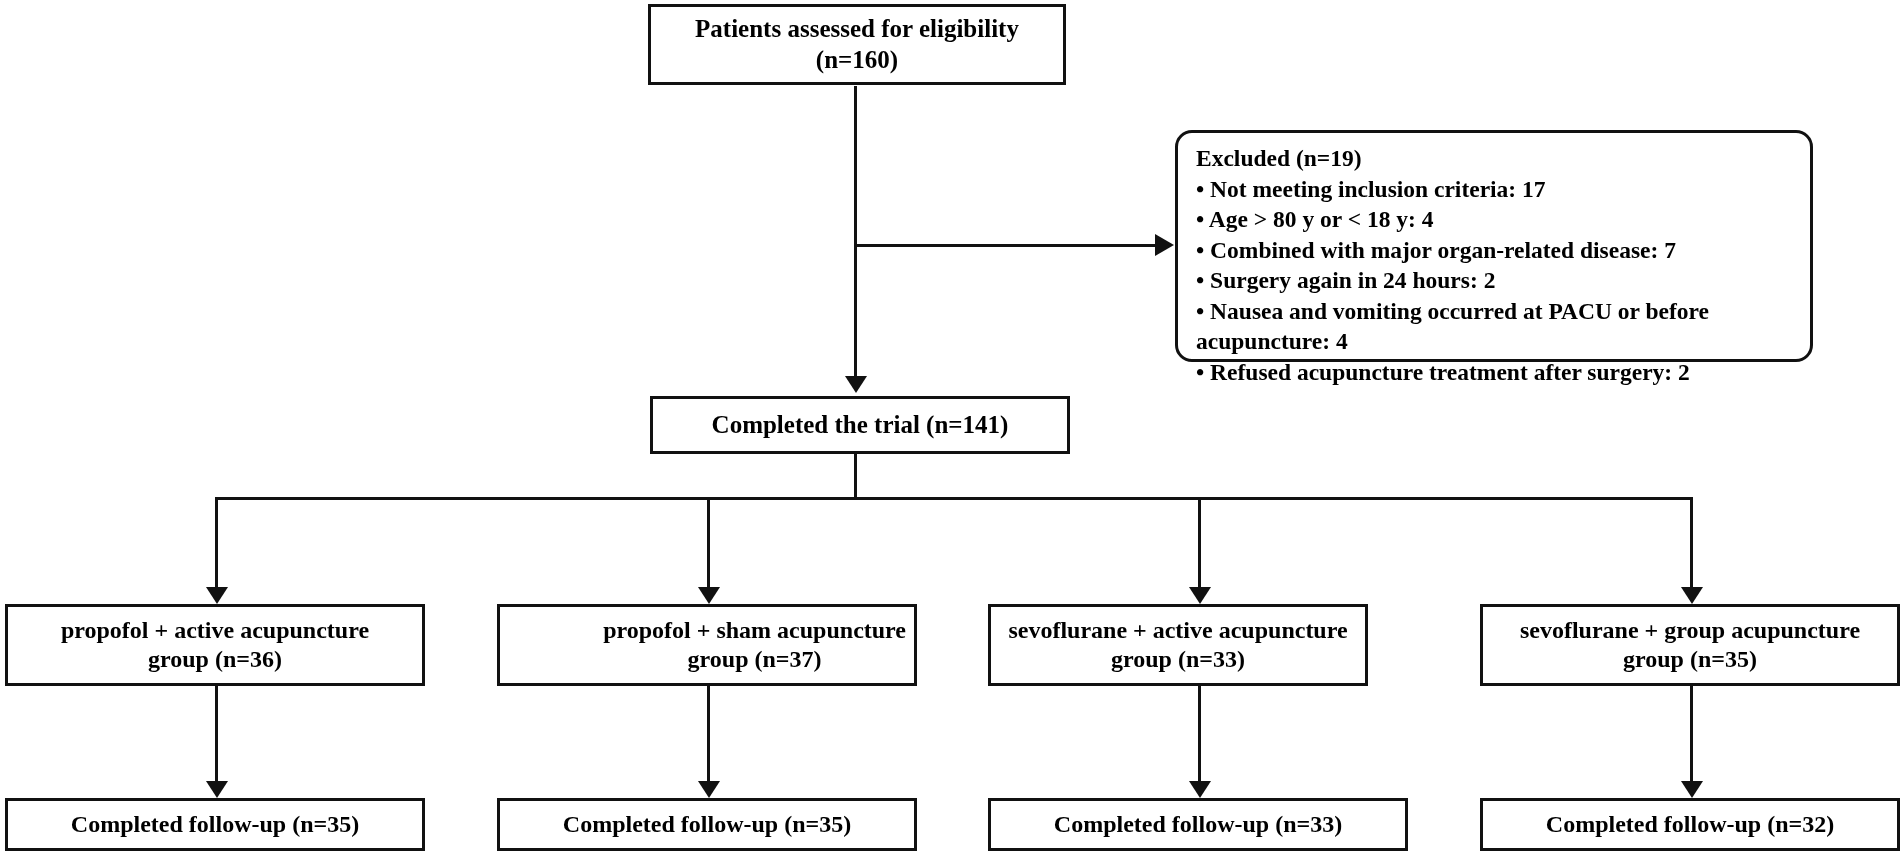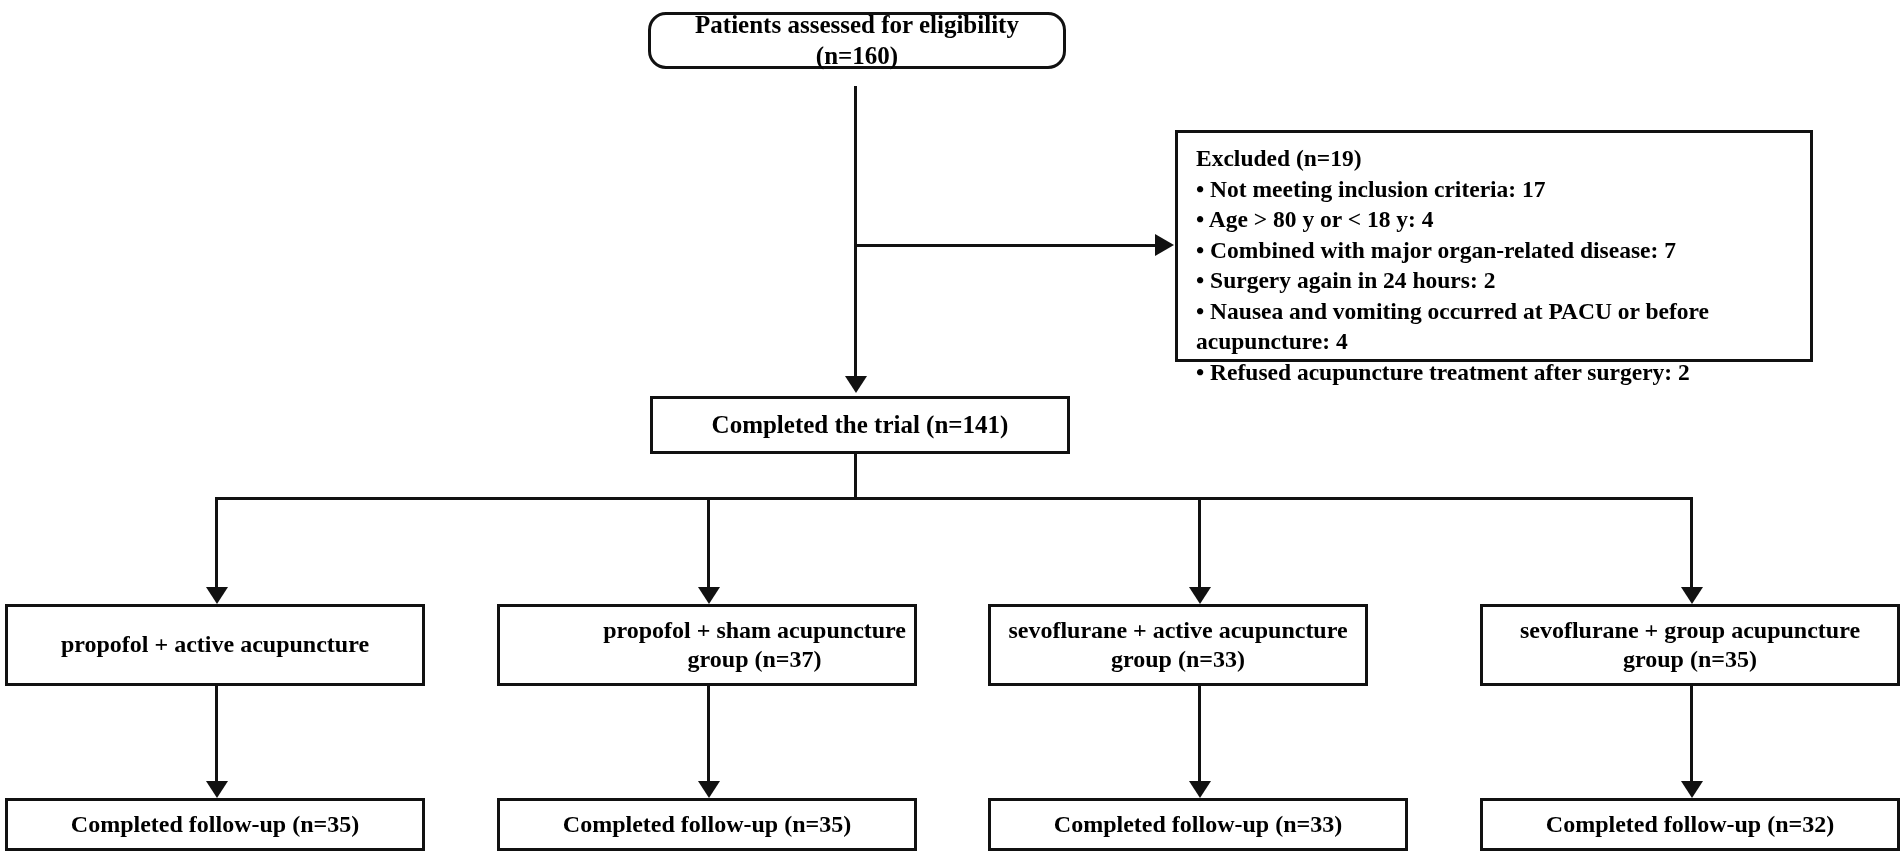--- a/index.html
+++ b/index.html
@@ -38,20 +38,21 @@
   .box-trial       { font-size: 25px; }
   .box-group       { font-size: 24px; }
   .box-followup    { font-size: 24px; }
 
   .box-excluded {
     display: block;
     text-align: left;
     font-size: 23.5px;
     padding: 10px 14px 10px 18px;
     line-height: 1.30;
+    border-radius: 17px;
   }
   .box-excluded .ex-head { display:block; font-weight: bold; }
   .box-excluded .ex-item { display:block; font-weight: bold; }
 
   
   .vline {
     position: absolute;
     width: 3px;
     background: #111111;
   }
@@ -73,21 +74,21 @@
     border-top: 11px solid transparent;
     border-bottom: 11px solid transparent;
     border-left: 19px solid #111111;
   }
 </style>
 </head>
 <body>
 
 <div id="canvas">
 
-  <div class="box box-eligibility" style="left:648px; top:12px; width:418px; height:57px;border-radius:18px;">
+  <div class="box box-eligibility" style="left:648px; top:4px; width:418px; height:81px;">
     <div>
       <span class="line">Patients assessed for eligibility</span>
       <span class="line">(n=160)</span>
     </div>
   </div>
 
   <div class="vline" style="left:854px; top:86px; height:290px;"></div>
   <div class="arrow-down" style="left:845px; top:376px;"></div>
 
   <div class="hline" style="left:855px; top:244px; width:300px;"></div>
@@ -120,20 +121,21 @@
 
   <div class="vline" style="left:1198px; top:497px; height:90px;"></div>
   <div class="arrow-down" style="left:1189px; top:587px;"></div>
 
   <div class="vline" style="left:1690px; top:497px; height:90px;"></div>
   <div class="arrow-down" style="left:1681px; top:587px;"></div>
 
   <div class="box box-group" style="left:5px; top:604px; width:420px; height:82px;">
     <div>
       <span class="line">propofol + active acupuncture</span>
+      <span class="line">group (n=36)</span>
     </div>
   </div>
 
   <div class="box box-group" style="left:497px; top:604px; width:420px; height:82px;justify-content:flex-end;">
     <div>
       <span class="line">propofol + sham acupuncture</span>
       <span class="line">group (n=37)</span>
     </div>
   </div>
 

